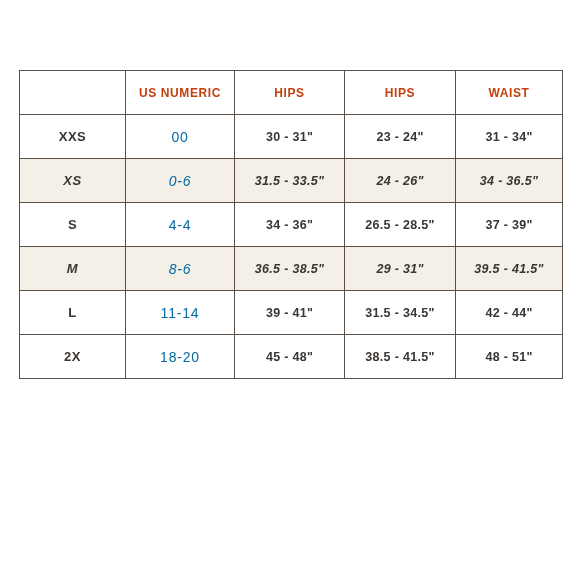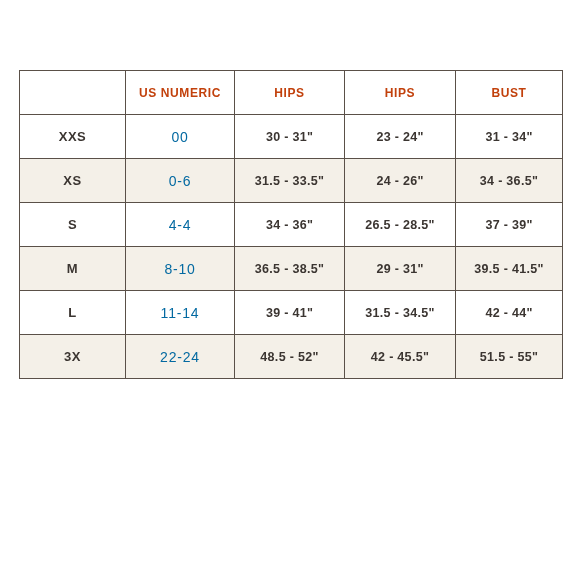--- a/index.html
+++ b/index.html
@@ -60,21 +60,21 @@
     color: #c2410c;
     background: #ffffff;
     font-stretch: condensed;
   }
   thead th.blank-head {
     background: #ffffff;
   }
 
   
   tbody tr.row-plain td { background: #ffffff; }
-  tbody tr.row-tint  td { background: #f4f0e8; }
+  tbody tr.row-tint  td { background: #f4f0e8; font-style: italic; }
 
   
   td.cell-size {
     font-size: 13px;
     font-weight: bold;
     letter-spacing: 0.5px;
     color: #3b3531;
   }
 
   
@@ -106,21 +106,21 @@
         <col class="c-bust">
         <col class="c-waist">
         <col class="c-hips">
       </colgroup>
       <thead>
         <tr>
           <th class="blank-head"></th>
           <th>US NUMERIC</th>
           <th>HIPS</th>
           <th>HIPS</th>
-          <th>BUST</th>
+          <th>WAIST</th>
         </tr>
       </thead>
       <tbody>
         <tr class="row-plain">
           <td class="cell-size">XXS</td>
           <td class="cell-numeric">00</td>
           <td class="cell-meas">30 - 31"</td>
           <td class="cell-meas">23 - 24"</td>
           <td class="cell-meas">31 - 34"</td>
         </tr>
@@ -133,35 +133,35 @@
         </tr>
         <tr class="row-plain">
           <td class="cell-size">S</td>
           <td class="cell-numeric">4-4</td>
           <td class="cell-meas">34 - 36"</td>
           <td class="cell-meas">26.5 - 28.5"</td>
           <td class="cell-meas">37 - 39"</td>
         </tr>
         <tr class="row-tint">
           <td class="cell-size">M</td>
-          <td class="cell-numeric">8-10</td>
+          <td class="cell-numeric">8-6</td>
           <td class="cell-meas">36.5 - 38.5"</td>
           <td class="cell-meas">29 - 31"</td>
           <td class="cell-meas">39.5 - 41.5"</td>
         </tr>
         <tr class="row-plain">
           <td class="cell-size">L</td>
           <td class="cell-numeric">11-14</td>
           <td class="cell-meas">39 - 41"</td>
           <td class="cell-meas">31.5 - 34.5"</td>
           <td class="cell-meas">42 - 44"</td>
         </tr>
-        <tr class="row-tint">
-          <td class="cell-size">3X</td>
-          <td class="cell-numeric">22-24</td>
-          <td class="cell-meas">48.5 - 52"</td>
-          <td class="cell-meas">42 - 45.5"</td>
-          <td class="cell-meas">51.5 - 55"</td>
+        <tr class="row-plain">
+          <td class="cell-size">2X</td>
+          <td class="cell-numeric">18-20</td>
+          <td class="cell-meas">45 - 48"</td>
+          <td class="cell-meas">38.5 - 41.5"</td>
+          <td class="cell-meas">48 - 51"</td>
         </tr>
       </tbody>
     </table>
   </div>
 </div>
 
 </body></html>

